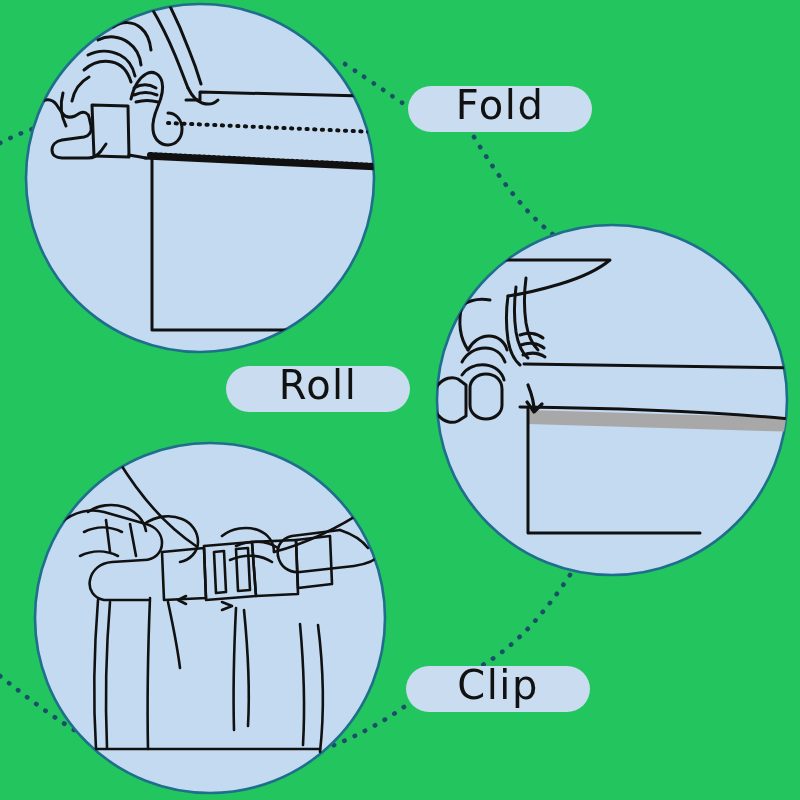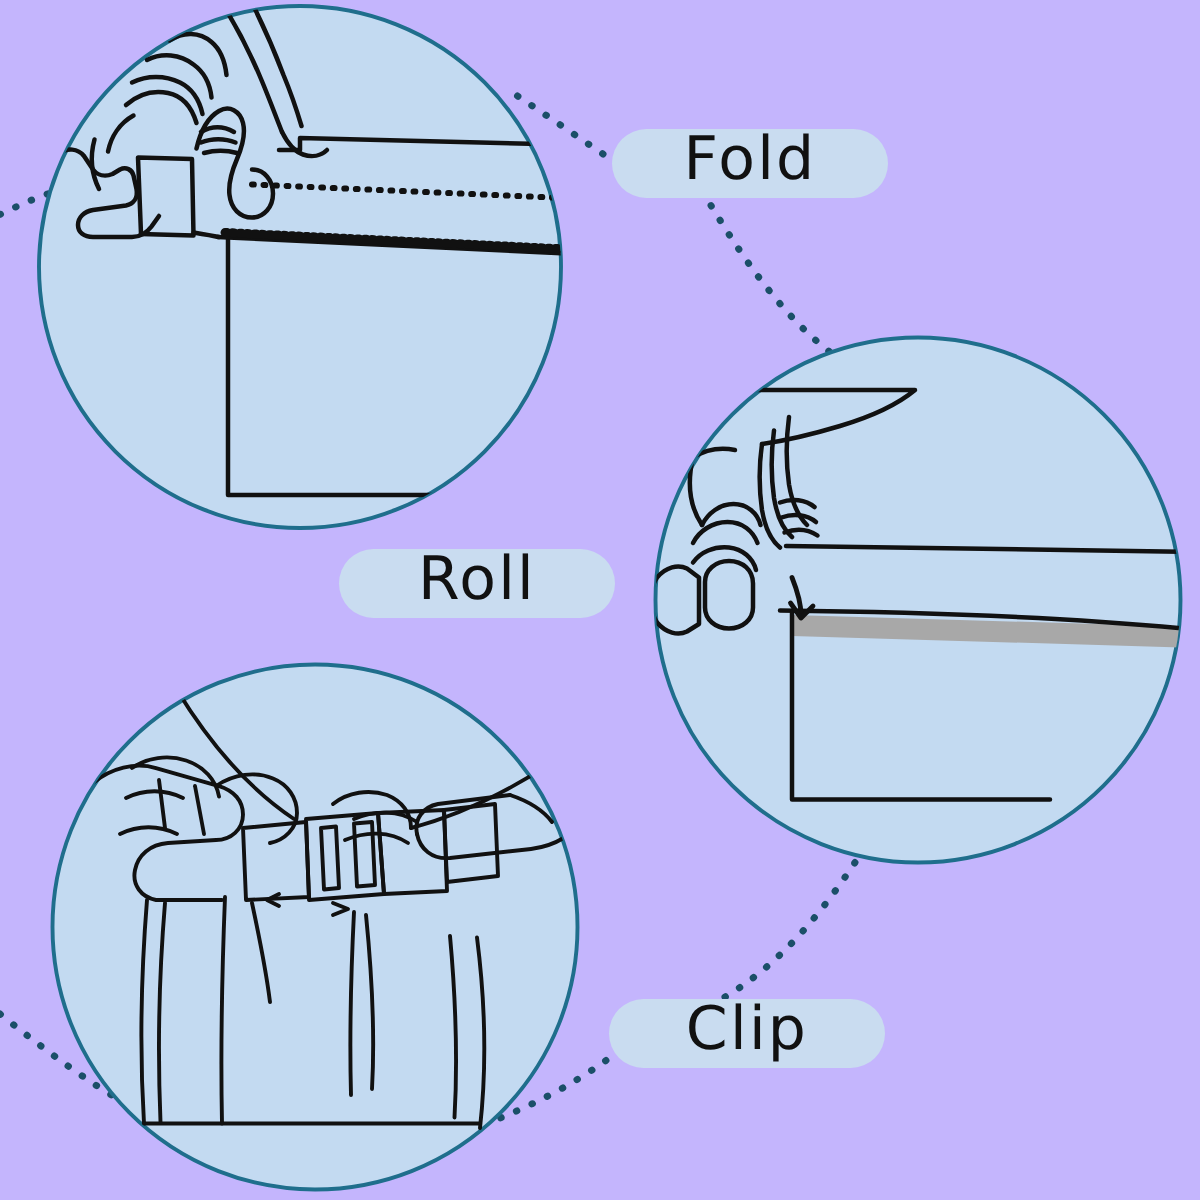--- a/index.html
+++ b/index.html
@@ -11,21 +11,21 @@
   body {
     width: 800px;
     height: 800px;
     overflow: hidden;
     font-family: "DejaVu Sans", sans-serif;
   }
   #stage {
     position: relative;
     width: 800px;
     height: 800px;
-    background: #c4b5fd;
+    background: #22c55e;
   }
   #scene {
     position: absolute;
     left: 0;
     top: 0;
     width: 800px;
     height: 800px;
     display: block;
   }
   .pill-label {

